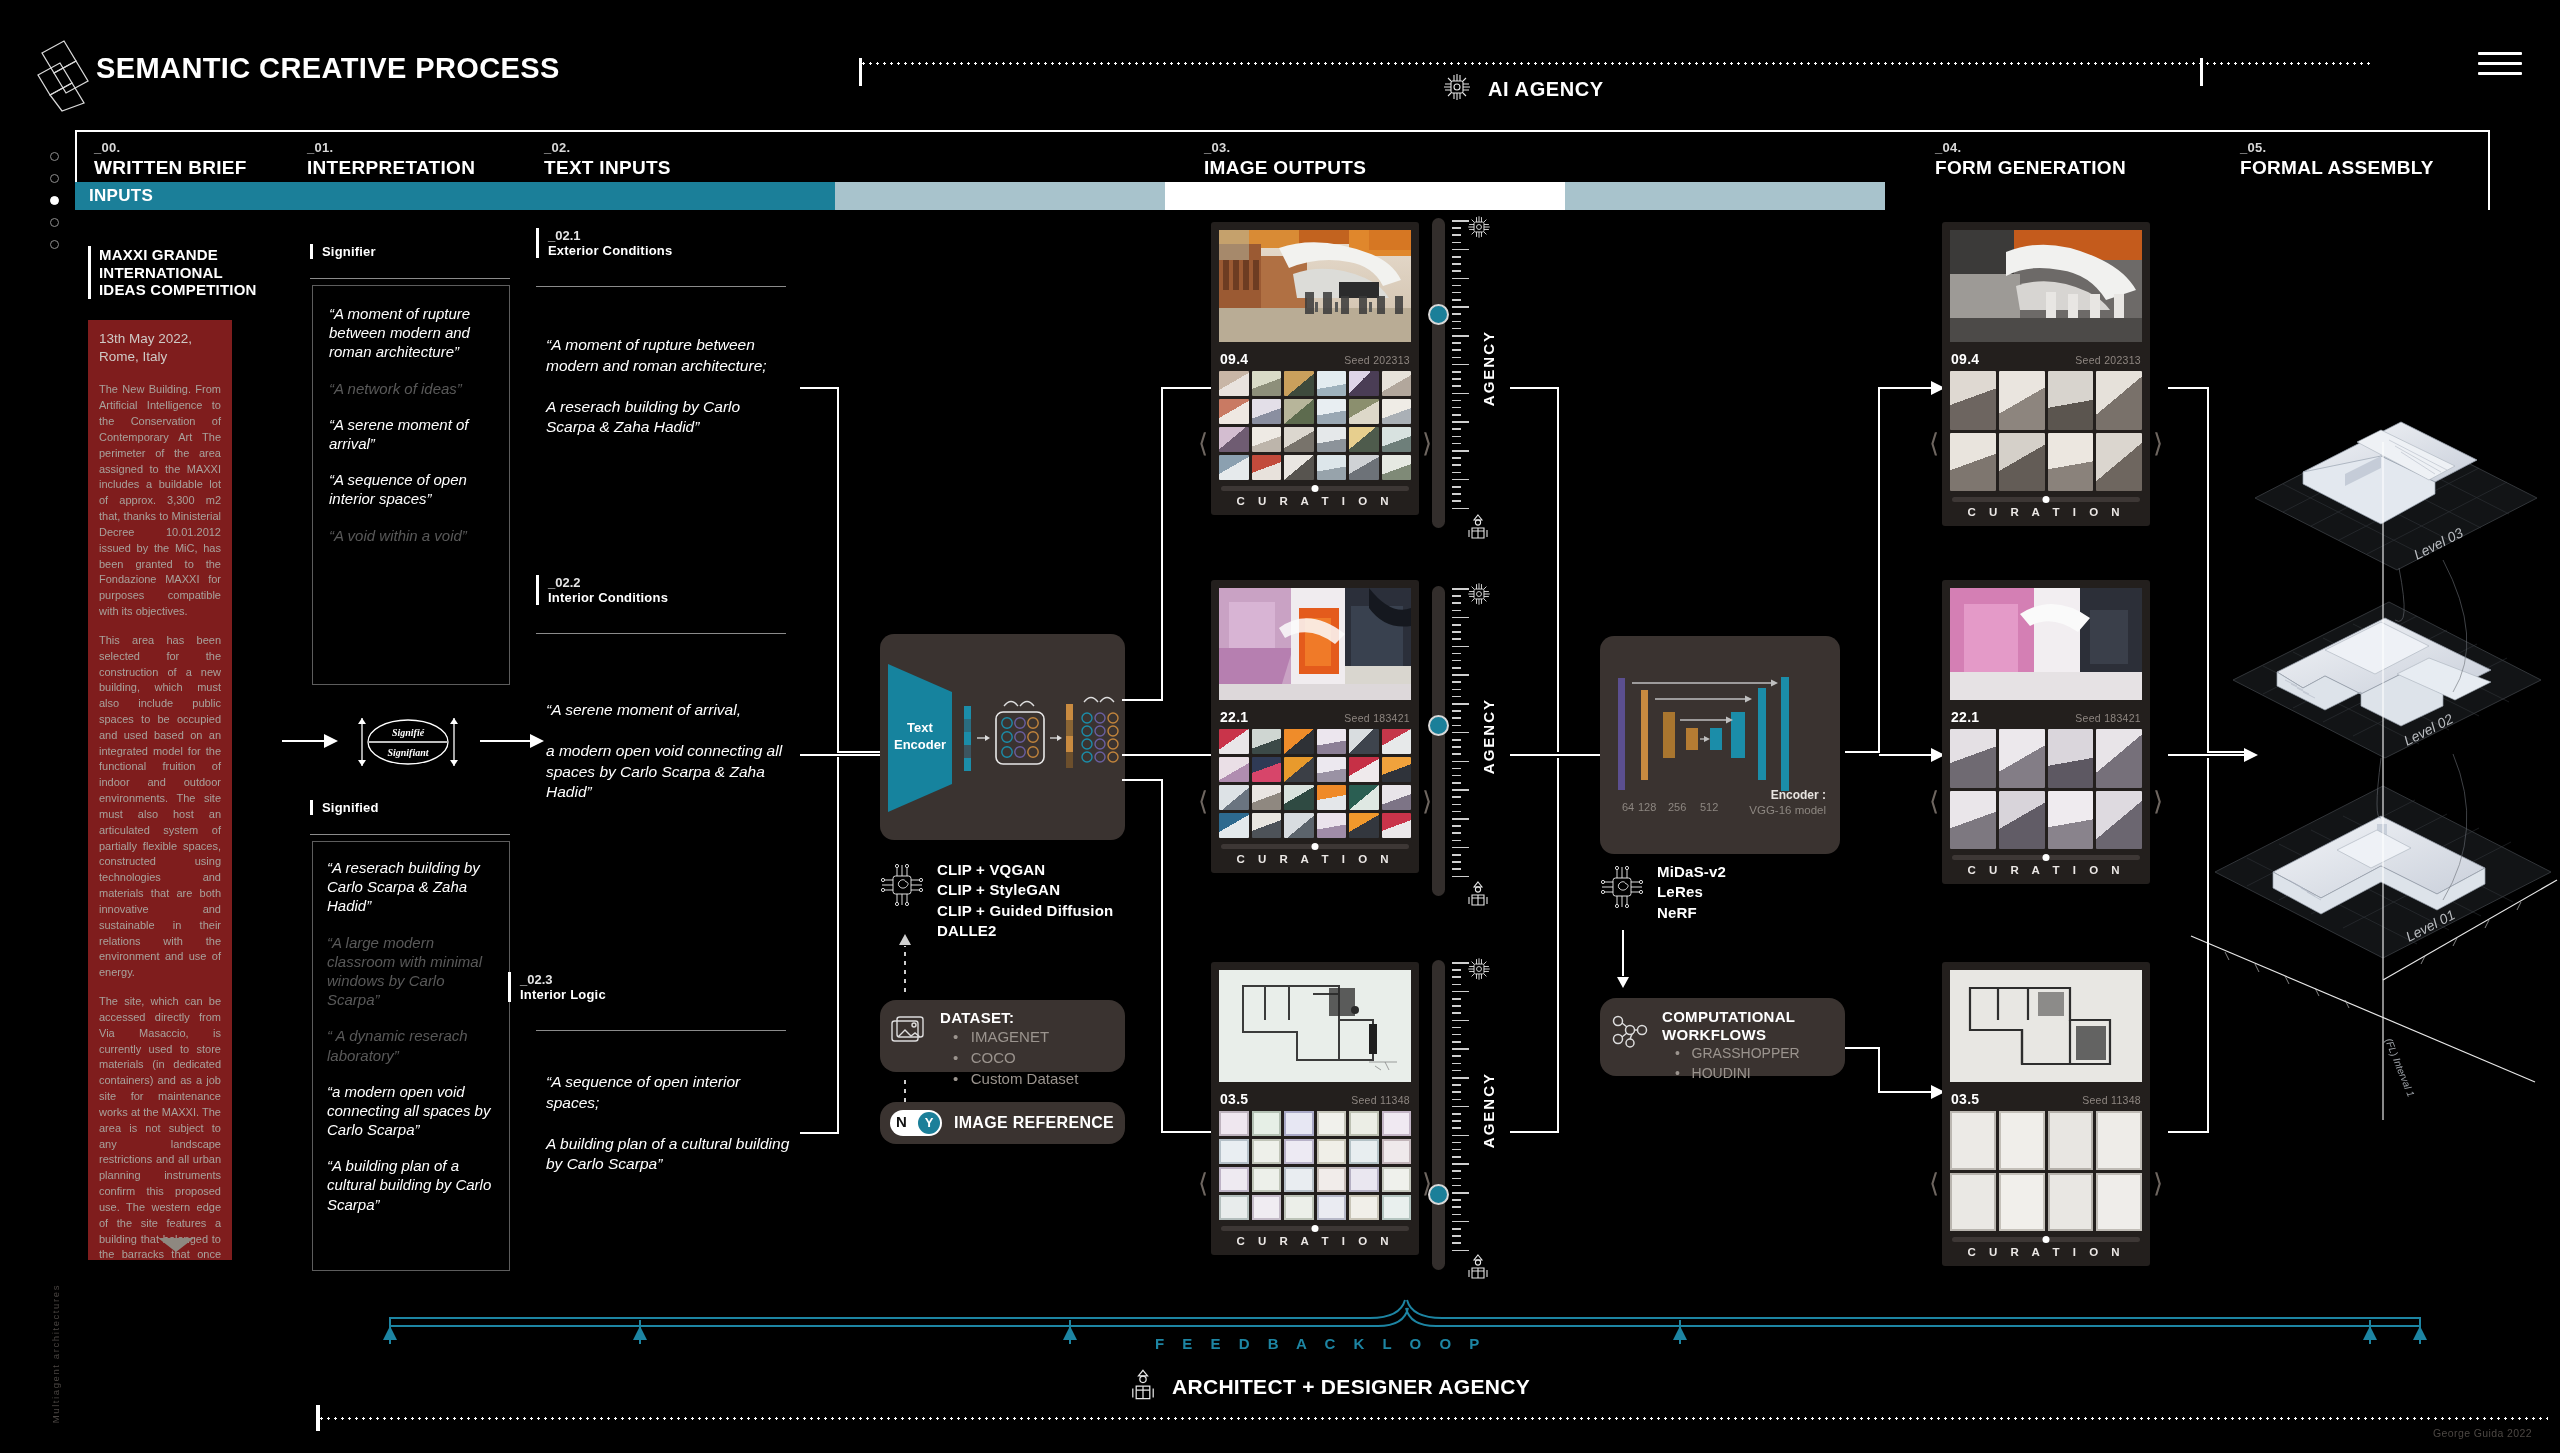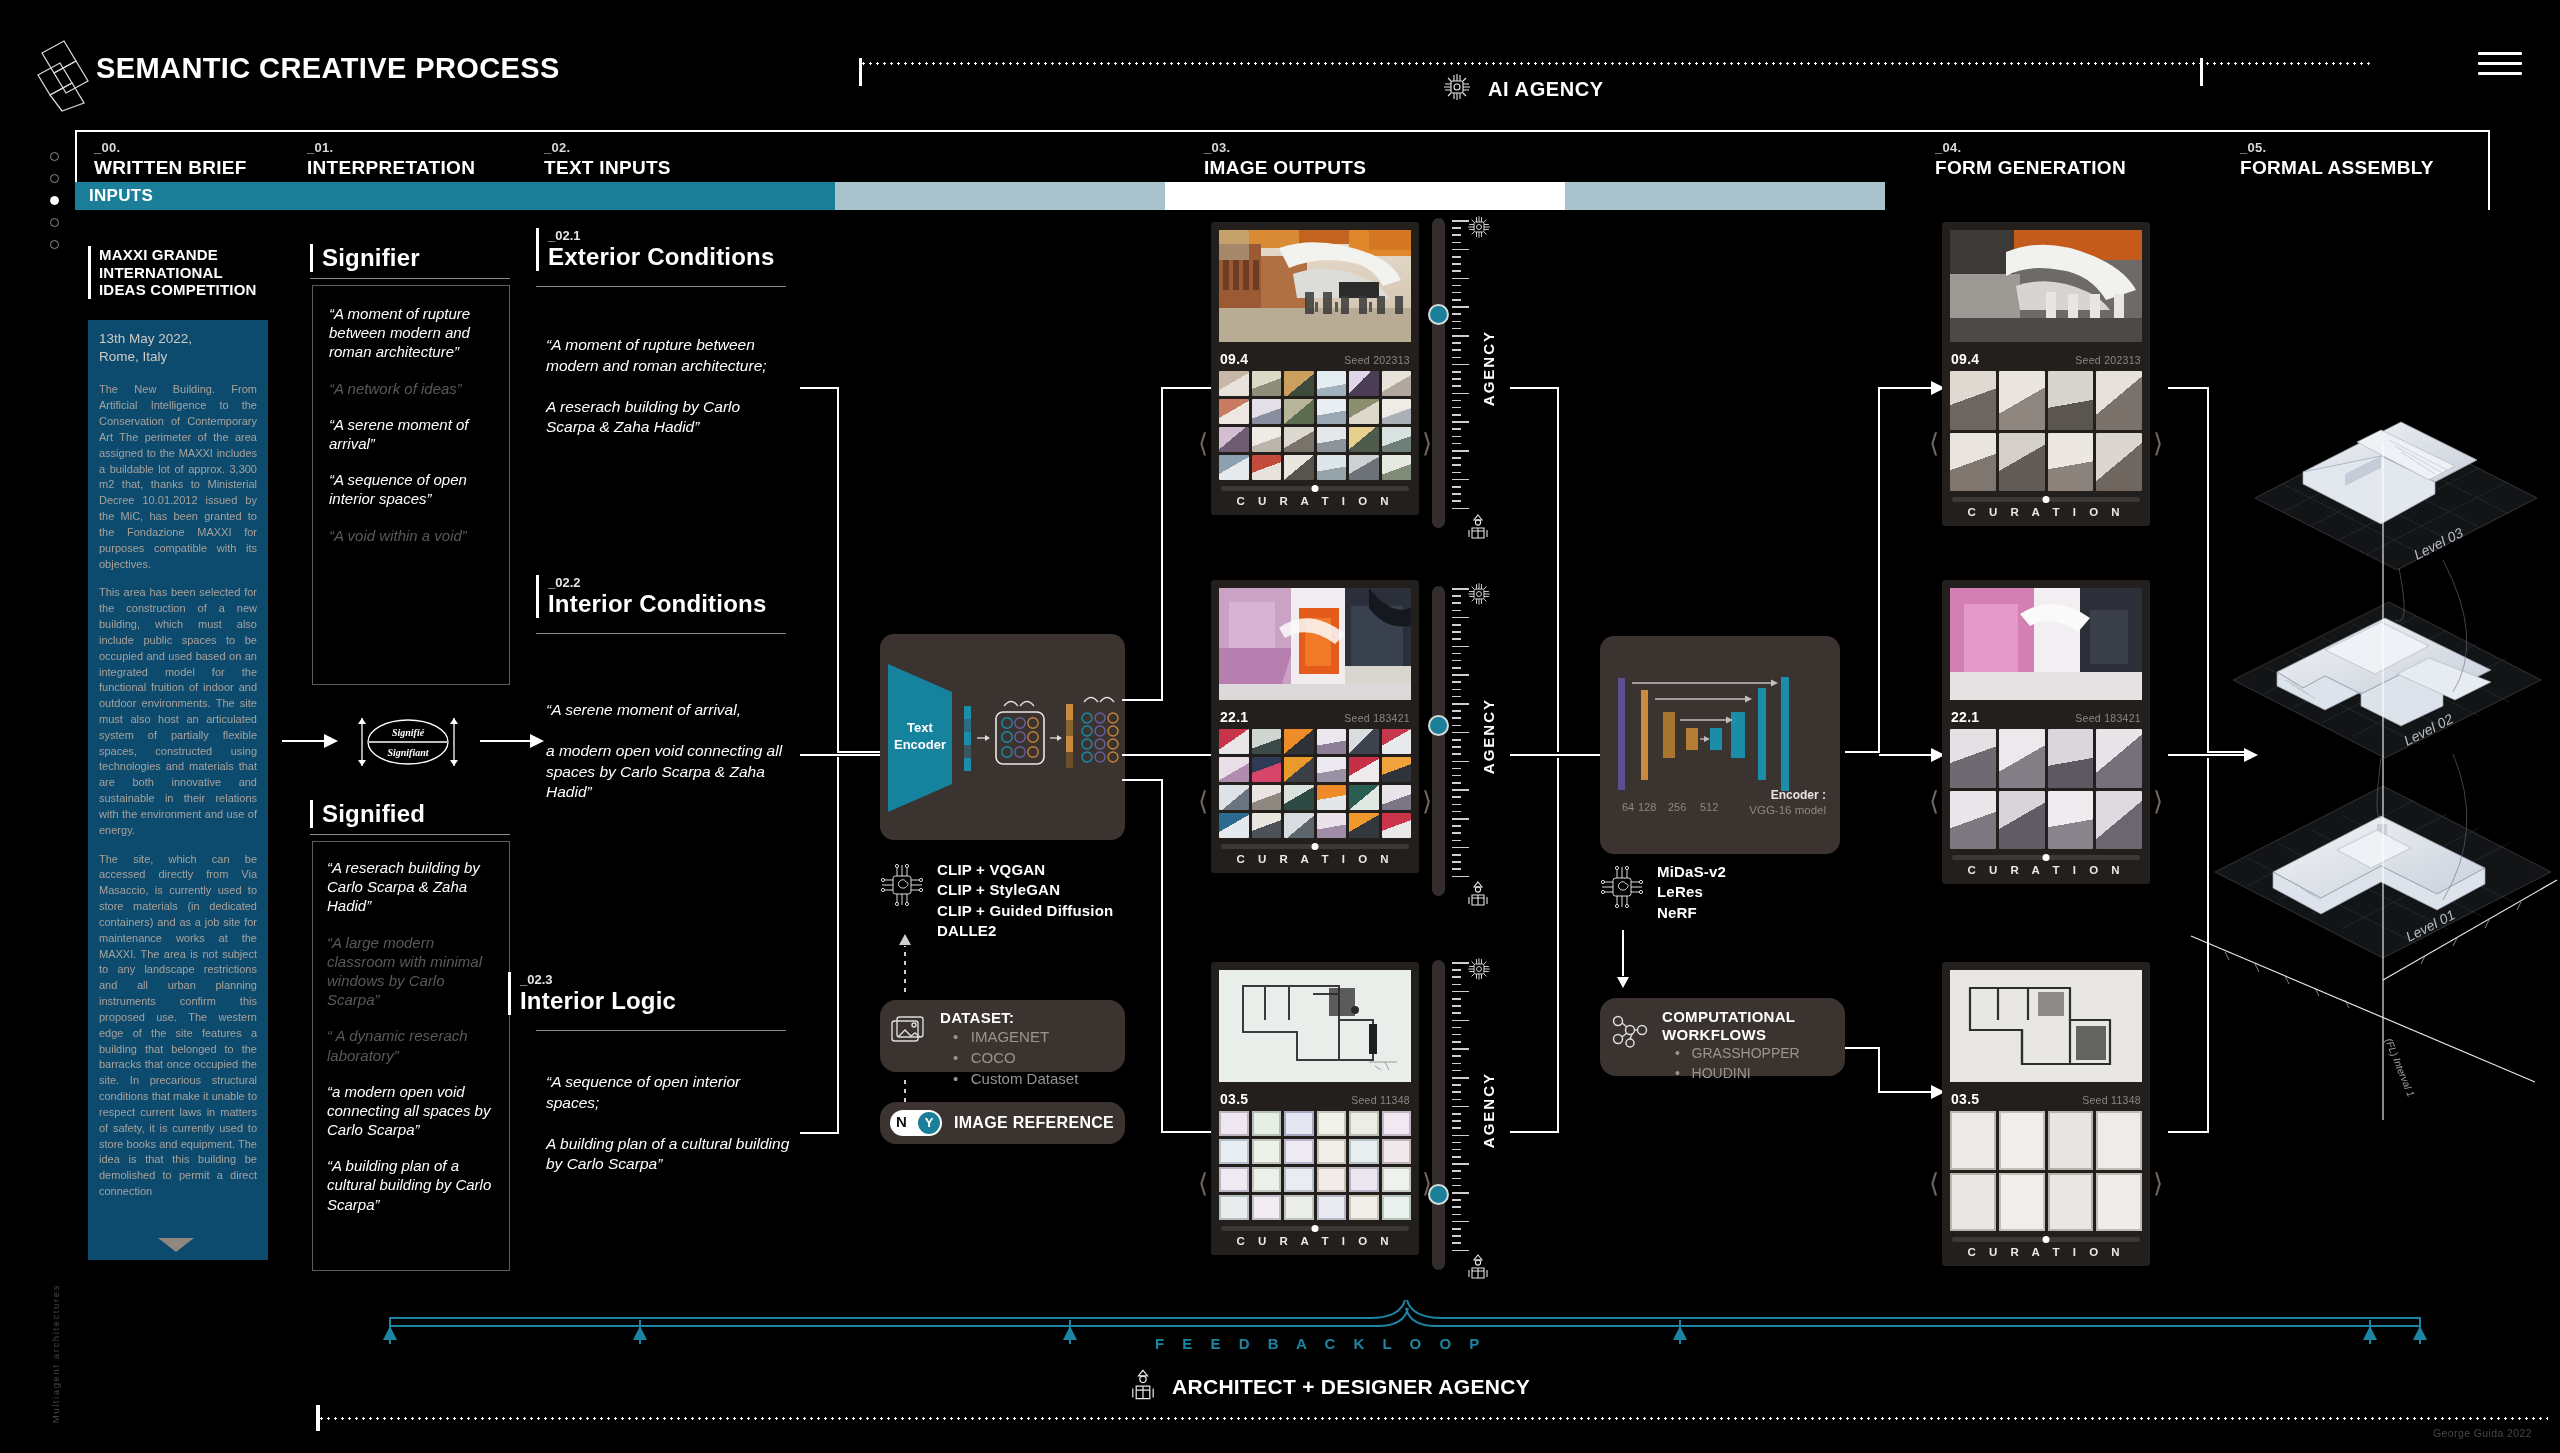--- a/index.html
+++ b/index.html
@@ -42,32 +42,32 @@
   .phase .nm  { font-size:19px; font-weight:700; letter-spacing:0.3px; margin-top:2px;}
 
   .bandrow { position:absolute; left:75px; top:182px; width:2415px; height:40px; display:flex; }
   .band { height:28px; }
   .band-label { font-size:17px; font-weight:700; letter-spacing:0.3px; padding:4px 0 0 14px; }
   .band-label.right { text-align:right; padding-right:16px; }
 
   
   .sec-title { position:absolute; border-left:3px solid #fff; padding-left:9px; }
   .sec-title .kicker { font-size:13px; font-weight:700; color:#e4e4e4; }
-  .sec-title .htxt { font-size:24px; font-weight:700; letter-spacing:0.2px; }
+  .sec-title .htxt { font-size:13px; font-weight:700; letter-spacing:0.2px; }
   .sec-rule { position:absolute; height:1px; background:#8b8b8b; }
 
   
   .brief-head {
     position:absolute; left:88px; top:246px; width:175px;
     border-left:3px solid #fff; padding-left:8px;
     font-size:15px; font-weight:700; line-height:1.18; letter-spacing:0.2px;
   }
   .brief-body {
-    position:absolute; left:88px; top:320px; width:180px; height:940px;
-    background:#0c4a6e; padding:10px 11px 6px 11px; overflow:hidden;
+    position:absolute; left:88px; top:320px; width:144px; height:940px;
+    background:#7f1d1d; padding:10px 11px 6px 11px; overflow:hidden;
   }
   .brief-date { font-size:13.5px; color:#cfcac6; line-height:1.35; margin-bottom:16px; }
   .brief-p { font-size:11px; color:#a8a29c; line-height:1.44; text-align:justify; margin-bottom:13px; }
   .brief-arrow {
     position:absolute; left:158px; top:1238px;
     width:0;height:0;border-left:18px solid transparent;border-right:18px solid transparent;
     border-top:14px solid #8e8880;
   }
 
   

